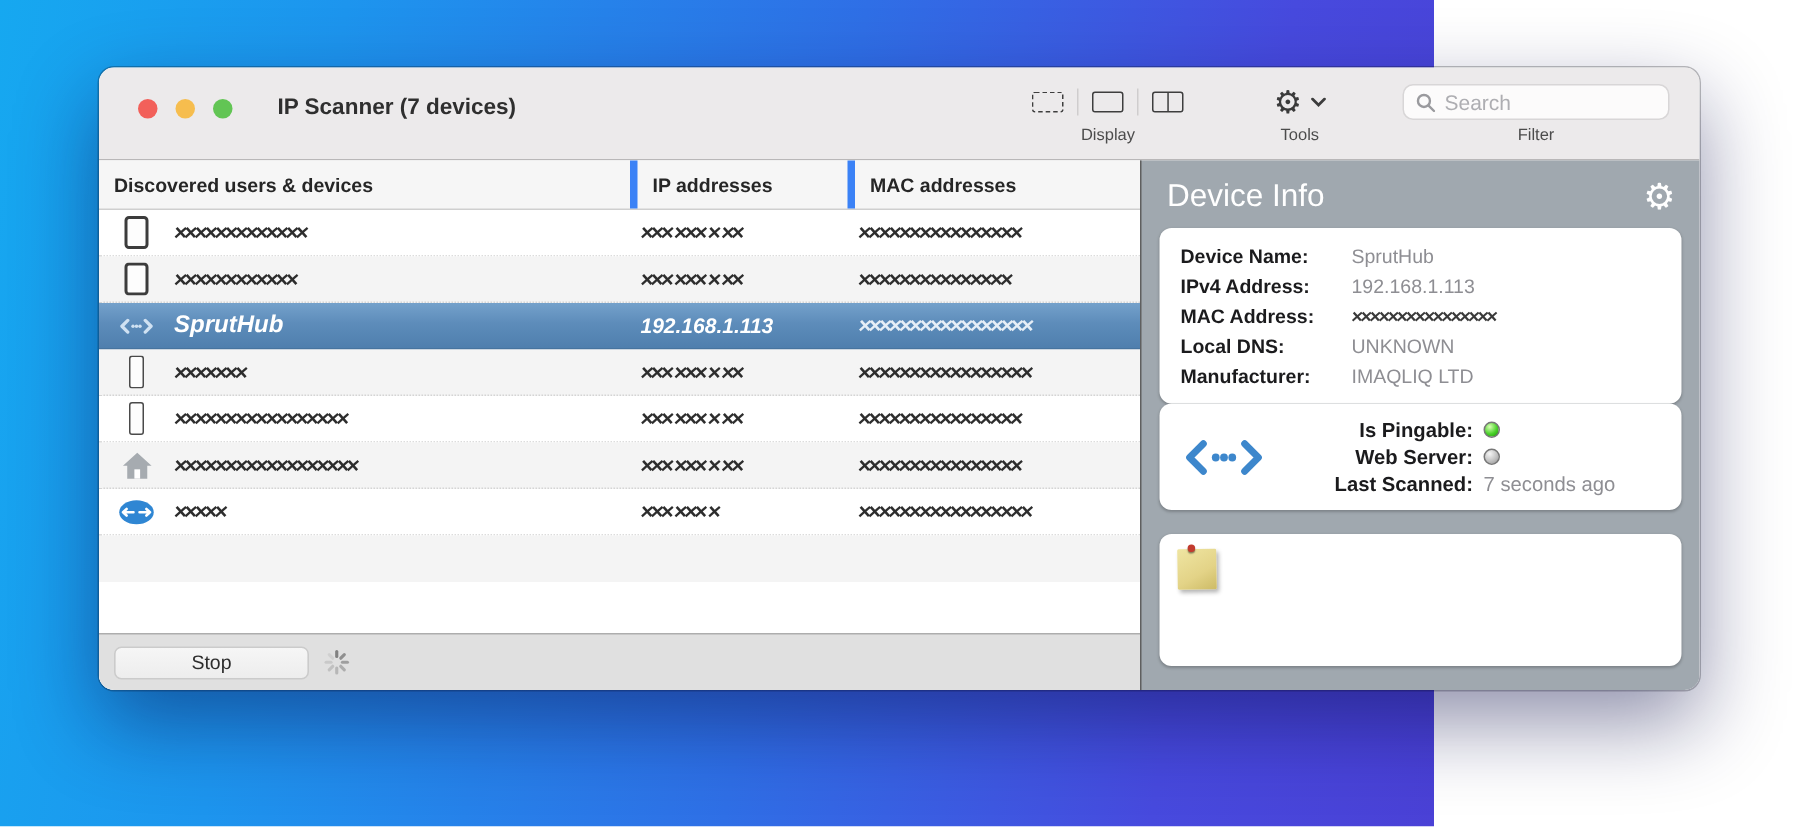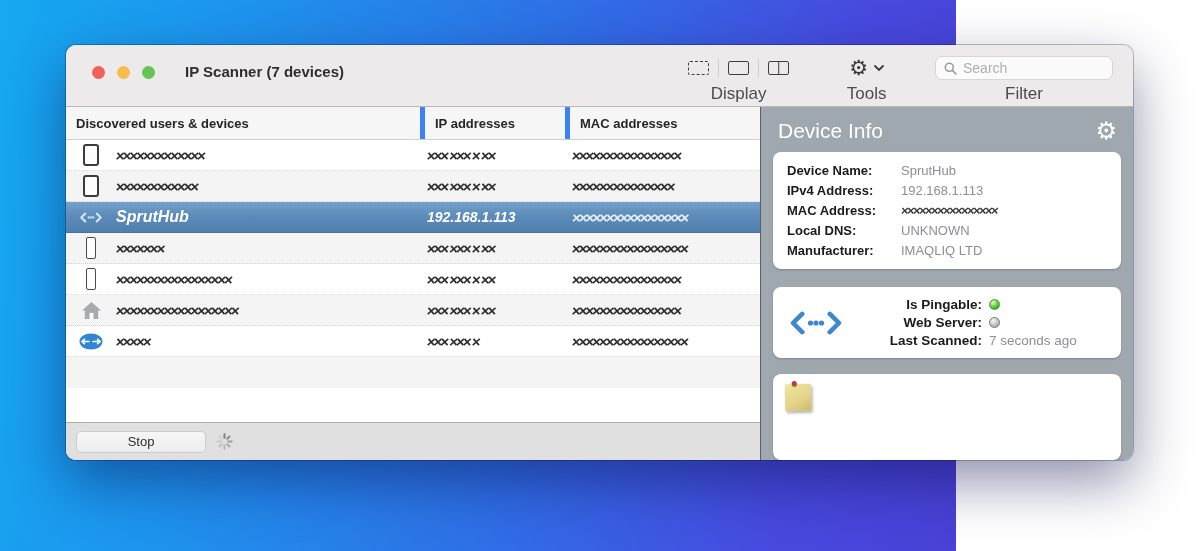--- a/index.html
+++ b/index.html
@@ -25,21 +25,21 @@
     display:flex; align-items:flex-start; padding:10px 20px 0 26px; flex:none;
   }
   .tl-group { display:flex; gap:12px; margin-top:11px; }
   .tl { width:13px; height:13px; border-radius:50%; }
   .tl.red { background:#f2605a; } .tl.yellow { background:#f6bd4e; } .tl.green { background:#62c554; }
   .win-title { margin:8px 0 0 30px; font-size:15px; font-weight:700; color:#2f2f2f; }
   .tb-spacer { flex:1; }
   .tb-group { display:flex; flex-direction:column; align-items:center; }
   .tb-group + .tb-group { margin-left:42px; }
   .tb-icons { display:flex; align-items:center; height:26px; }
-  .tb-label { font-size:17px; color:#4c4c4c; margin-top:3px; }
+  .tb-label { font-size:11px; color:#4c4c4c; margin-top:3px; }
   .icn-rect { width:21px; height:14px; border:1.6px solid #3e3e3e; border-radius:2px; background:transparent; }
   .icn-rect.dashed { border-style:dashed; border-width:1.4px; }
   .icn-rect.split { position:relative; }
   .icn-rect.split::after { content:""; position:absolute; left:50%; top:0; bottom:0; width:1.6px; background:#3e3e3e; transform:translateX(-50%); }
   .tb-btn { display:flex; align-items:center; justify-content:center; padding:0 9px; background:none; border:none; cursor:default; }
   .tb-sep { width:1px; height:18px; background:#cfcdce; }
   .gear-glyph { font-family:"DejaVu Sans", sans-serif; font-size:21px; line-height:22px; color:#3a3a3a; }
   .chev { margin-left:6px; display:flex; }
   .searchbox {
     display:flex; align-items:center; width:178px; height:24px;
@@ -95,21 +95,21 @@
   .device-pane { flex:1; background:#a0a8af; border-left:1px solid #5f5f5f; display:flex; flex-direction:column; }
   .dp-header { display:flex; align-items:center; justify-content:space-between; padding:12px 16px 9px 17px; }
   .dp-title { font-size:21px; color:#fff; font-weight:400; }
   .dp-gear { font-family:"DejaVu Sans", sans-serif; font-size:24px; color:#fff; line-height:24px; cursor:default; }
   .card { background:#fff; border-radius:8px; margin:0 12px; box-shadow:0 1px 2px rgba(0,0,0,.22); }
   .card.fields { padding:9px 28px 8px 14px; }
   .f-row { display:flex; line-height:20px; align-items:baseline; }
   .f-label { width:114px; flex:none; font-size:13px; font-weight:700; color:#1b1b1d; }
   .f-value { font-size:13px; color:#8e8e93; white-space:nowrap; }
   .f-value.scribble { font-size:13px; color:#2a2a2a; letter-spacing:-1.6px; }
-  .card.status { margin-top:18px; padding:10px 14px 10px 10px; display:flex; align-items:center; }
+  .card.status { padding:10px 14px 10px 10px; display:flex; align-items:center; }
   .sprut-big { width:66px; flex:none; display:flex; justify-content:center; }
   .s-rows { flex:1; display:flex; flex-direction:column; gap:3px; }
   .s-row { display:flex; align-items:center; }
   .s-label { flex:1; text-align:right; font-size:13.5px; font-weight:700; color:#1b1b1d; margin-right:7px; }
   .s-value { width:118px; font-size:13.5px; color:#8e8e93; display:flex; align-items:center; }
   .led { width:11px; height:11px; border-radius:50%; border:1px solid #777; }
   .led.green { background:radial-gradient(circle at 35% 28%, #d9ffb5 0%, #4ad22a 55%, #1f9407 100%); }
   .led.gray { background:radial-gradient(circle at 35% 28%, #f5f5f5 0%, #c2c2c2 55%, #8f8f8f 100%); }
   .card.notes { margin-top:16px; height:88px; padding:10px 12px; cursor:text; }
   .note { width:26px; height:27px; position:relative; border-radius:1px;

